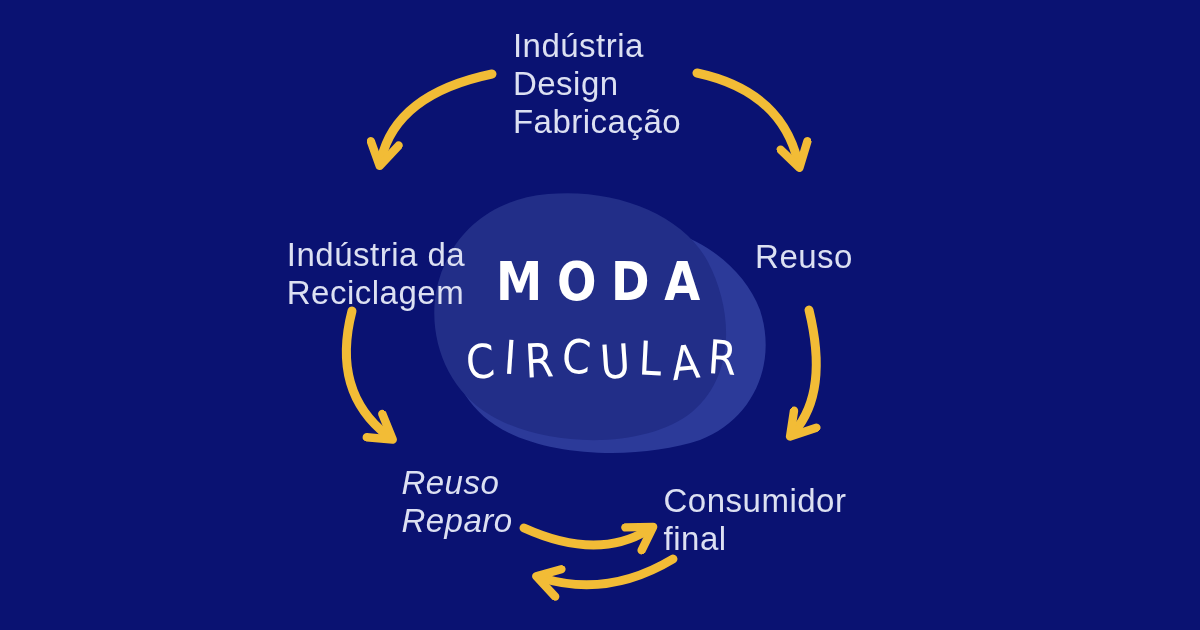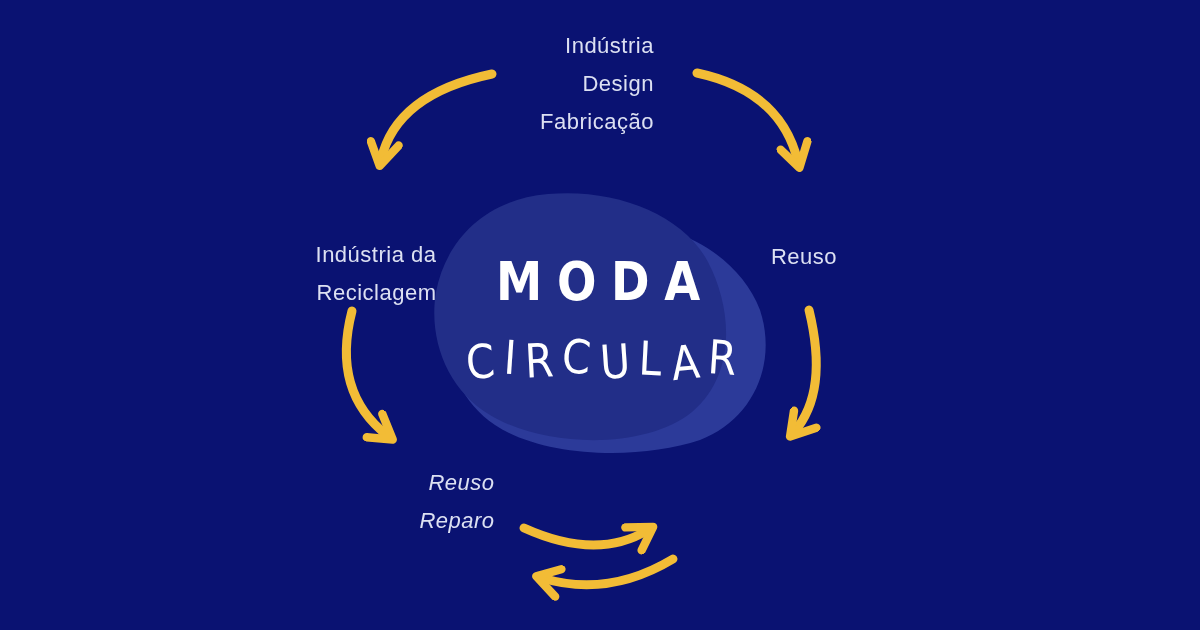--- a/index.html
+++ b/index.html
@@ -5,22 +5,22 @@
   html,body{margin:0;padding:0;background:#000;}
   .canvas{
     position:relative;width:1200px;height:630px;overflow:hidden;
     background:var(--bg,#0A1272);
     font-family:"Liberation Sans",sans-serif;
   }
   svg.layer{position:absolute;left:0;top:0;width:1200px;height:630px;}
   .node{
     position:absolute;transform:translateX(-50%);
     color:var(--label,#DCE0F2);
-    font-size:22px;line-height:38px;letter-spacing:.5px;
-    text-align:right;white-space:pre-line;
+    font-size:33px;line-height:38px;letter-spacing:.5px;
+    text-align:left;white-space:pre-line;
   }
   .moda{
     position:absolute;left:602px;top:250px;margin:0;
     transform:translateX(-50%) scaleX(.86);
     color:var(--title,#FFFFFF);
     font-family:"DejaVu Sans",sans-serif;
     font-size:54px;font-weight:bold;letter-spacing:17px;text-indent:8px;
     white-space:nowrap;
   }
   .circular{
@@ -66,20 +66,22 @@
 Fabricação</div>
 
   <div class="node" style="left:376px;top:218px;margin-top:18px;">Indústria da
 Reciclagem</div>
 
   <div class="node" style="left:804px;top:238px;">Reuso</div>
 
   <div class="node" style="left:457px;top:464px;font-style:italic;">Reuso
 Reparo</div>
 
+  <div class="node" style="left:755px;top:482px;">Consumidor
+final</div>
 
   <h1 class="moda">MODA</h1>
 
   <div class="circular">
       <span style="--r: -5deg; --ty: 2px;">C</span>
       <span style="--r: 4deg; --ty: -2px;">I</span>
       <span style="--r: -3deg; --ty: 1px;">R</span>
       <span style="--r: 5deg; --ty: -3px;">C</span>
       <span style="--r: -4deg; --ty: 2px;">U</span>
       <span style="--r: 3deg; --ty: -1px;">L</span>

